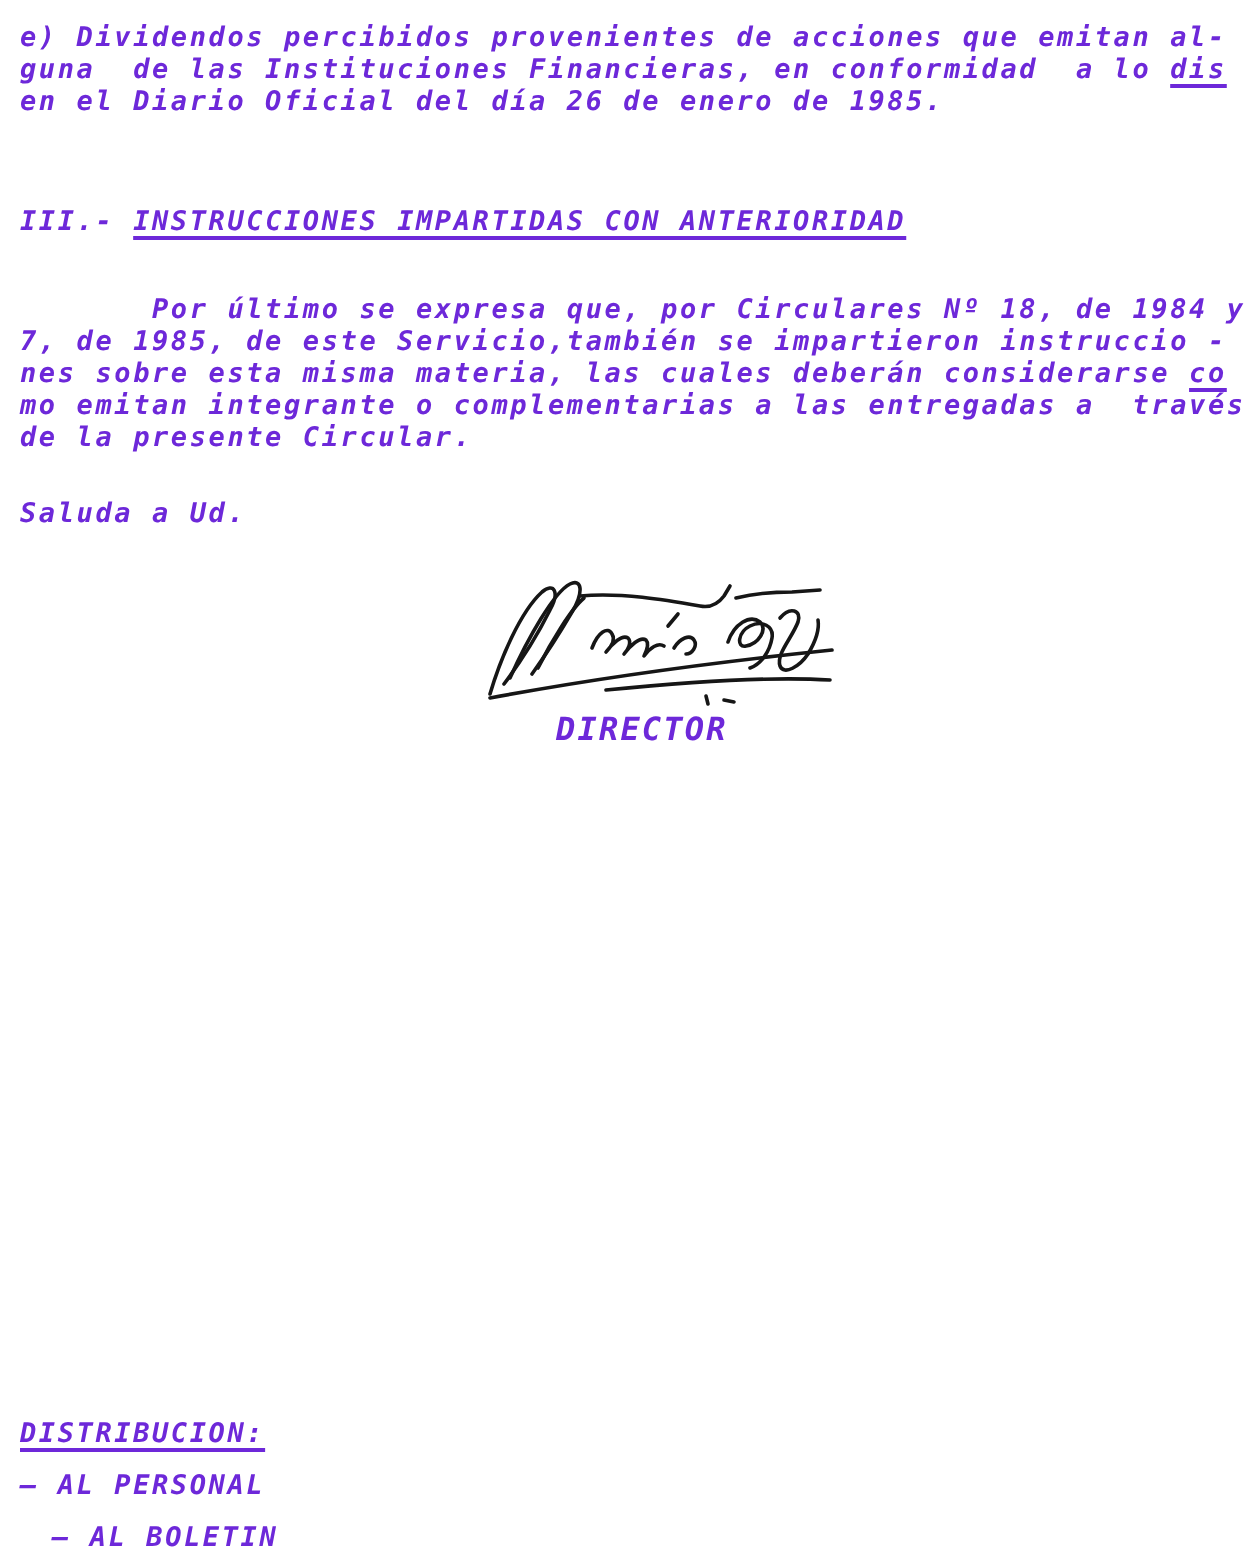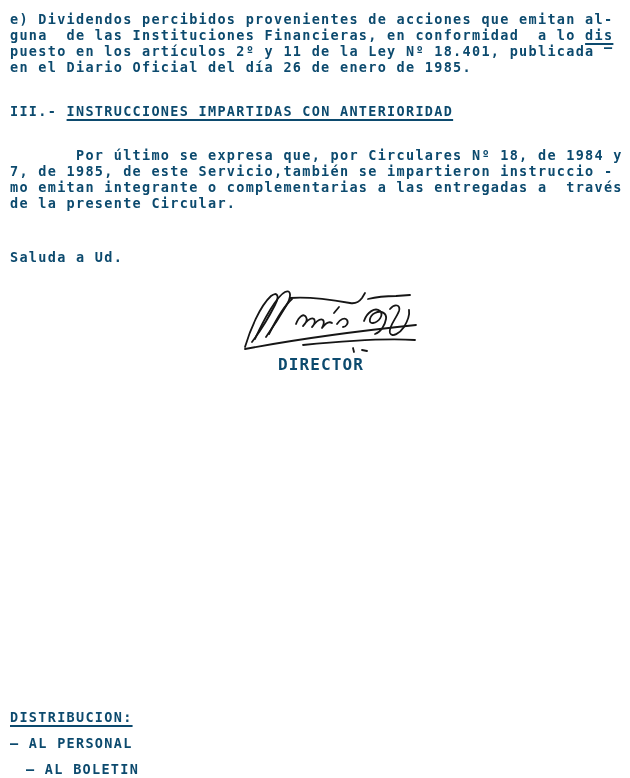--- a/index.html
+++ b/index.html
@@ -11,21 +11,22 @@
     font-family:"DejaVu Sans Mono", monospace;
   }
   .block{position:absolute;}
   .line{
     white-space:pre;
     font-family:"DejaVu Sans Mono", monospace;
     font-weight:700;
     font-size:13.5px;
     line-height:16px;
     letter-spacing:1.3px;
-    color:#0c4a6e;
+    color:#6d28d9;
+    font-style:italic;
   }
   .u{
     text-decoration:underline;
     text-decoration-thickness:1.5px;
     text-underline-offset:2.5px;
   }
   .hi{position:relative;top:-4px;}
   #para-dividendos{left:10px;top:11px;}
   #heading-iii{left:10px;top:103px;}
   #para-instrucciones{left:10px;top:147px;}
@@ -39,31 +40,31 @@
   svg{display:block;}
 </style>
 </head>
 <body>
 
 <div id="page">
 
   <div id="para-dividendos" class="block">
       <div class="line"><span>e) Dividendos percibidos provenientes de acciones que emitan al-</span></div>
       <div class="line"><span>guna  de las Instituciones Financieras, en conformidad  a lo </span><span class="u">dis</span></div>
-      <div class="line"><span>puesto en los artículos 2º y 11 de la Ley Nº 18.401, publicada </span><span class="hi">—</span></div>
       <div class="line"><span>en el Diario Oficial del día 26 de enero de 1985.</span></div>
     </div>
 
   <div id="heading-iii" class="block">
       <div class="line"><span>III.- </span><span class="u">INSTRUCCIONES IMPARTIDAS CON ANTERIORIDAD</span></div>
     </div>
 
   <div id="para-instrucciones" class="block">
       <div class="line"><span>       Por último se expresa que, por Circulares Nº 18, de 1984 y</span></div>
       <div class="line"><span>7, de 1985, de este Servicio,también se impartieron instruccio -</span></div>
+      <div class="line"><span>nes sobre esta misma materia, las cuales deberán considerarse </span><span class="u">co</span></div>
       <div class="line"><span>mo emitan integrante o complementarias a las entregadas a  través</span></div>
       <div class="line"><span>de la presente Circular.</span></div>
     </div>
 
   <div id="closing" class="block line">Saluda a Ud.</div>
 
   <div id="signature-wrap" class="block">
     <svg width="190" height="66" viewBox="0 0 190 66">
       <g fill="none" stroke="#161616" stroke-width="1.8" stroke-linecap="round" stroke-linejoin="round">
         <path d="M7,59 C12,42 22,18 33,8 C39,3 42,8 37,17 C30,31 20,46 14,54"></path>

